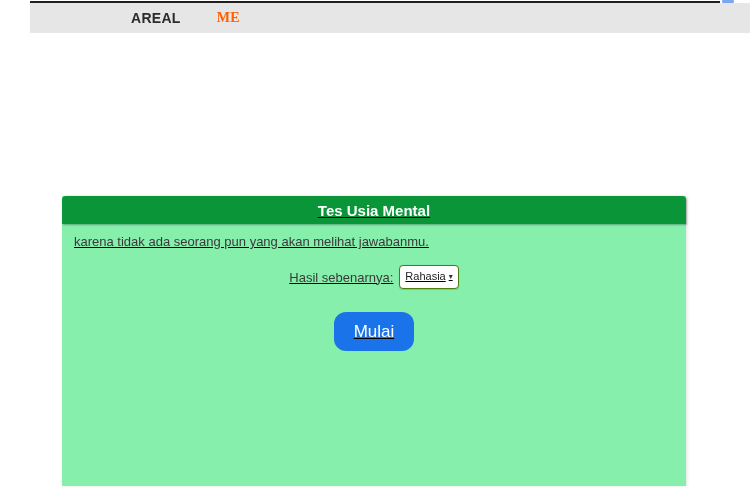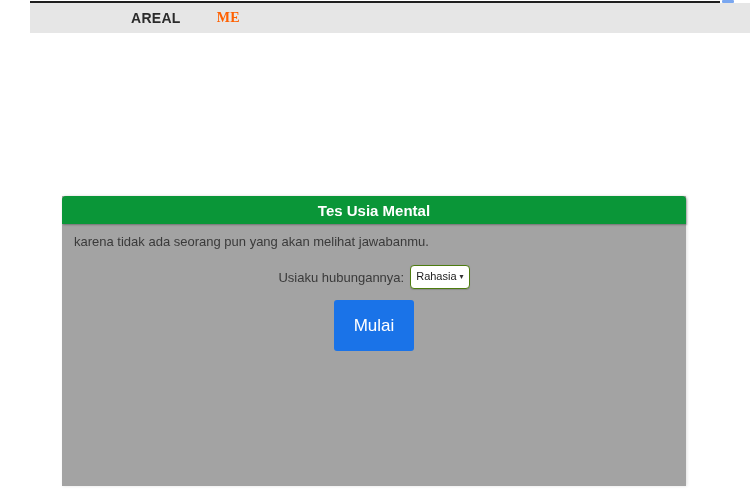--- a/index.html
+++ b/index.html
@@ -38,22 +38,23 @@
     margin-left: 13px;
     font-size: 14px; font-weight: bold; letter-spacing: 0.3px;
     color: #2b2b2b; text-decoration: none;
     display: inline-flex;
   }
   .logo .accent { color: #ff6000; font-family: Liberation Serif, serif; }
 
   
   .card {
     position: absolute; left: 62px; top: 196px; width: 624px; bottom: 14px;
-    background: #a3a3a3;
+    background: #86efac;
     box-shadow: 1px 0 3px rgba(0,0,0,0.12);
+    text-decoration: underline;
   }
   .card-title {
     height: 28px;
     background: #0a9638;
     border-radius: 4px 4px 0 0;
     box-shadow: 1px 1px 2px rgba(0,0,0,0.3);
     color: #ffffff; font-size: 15px; font-weight: bold;
     display: flex; align-items: center; justify-content: center;
   }
   .card-body {
@@ -78,27 +79,27 @@
     cursor: pointer;
     box-shadow: 0 0.5px 1px rgba(0,0,0,0.15);
   }
   .age-select .chev { font-size: 8px; color: #333; line-height: 1; }
 
   .button-row {
     margin-top: 11px;
     display: flex; justify-content: center;
   }
   .start-btn {
-    width: 80px; height: 51px;
+    width: 80px; height: 39px;
     background: #1a73e8; color: #ffffff;
-    border: none; border-radius: 3px;
+    border: none; border-radius: 12px;
     font-family: "Liberation Sans", sans-serif;
     font-size: 17px;
     cursor: pointer;
-    display: flex; align-items: center; justify-content: center;
+    display: flex; align-items: center; justify-content: center; margin-top: 12px;
   }
 </style>
 </head>
 <body>
 
 <div class="top-border"></div>
 <div class="chrome-accent"></div>
 
 <header class="site-header">
   <button class="hamburger" aria-label="menu">
@@ -111,21 +112,21 @@
       <span class="accent">ME</span>
   </a>
 </header>
 
 <main class="card">
   <div class="card-title">Tes Usia Mental</div>
   <div class="card-body">
     <div class="intro-line">karena tidak ada seorang pun yang akan melihat jawabanmu.</div>
 
     <div class="form-row">
-      <span class="age-label">Usiaku hubungannya:</span>
+      <span class="age-label">Hasil sebenarnya:</span>
       <span class="age-select" role="combobox">
         <span>Rahasia</span>
         <span class="chev">▾</span>
       </span>
     </div>
 
     <div class="button-row">
       <button class="start-btn">Mulai</button>
     </div>
   </div>

